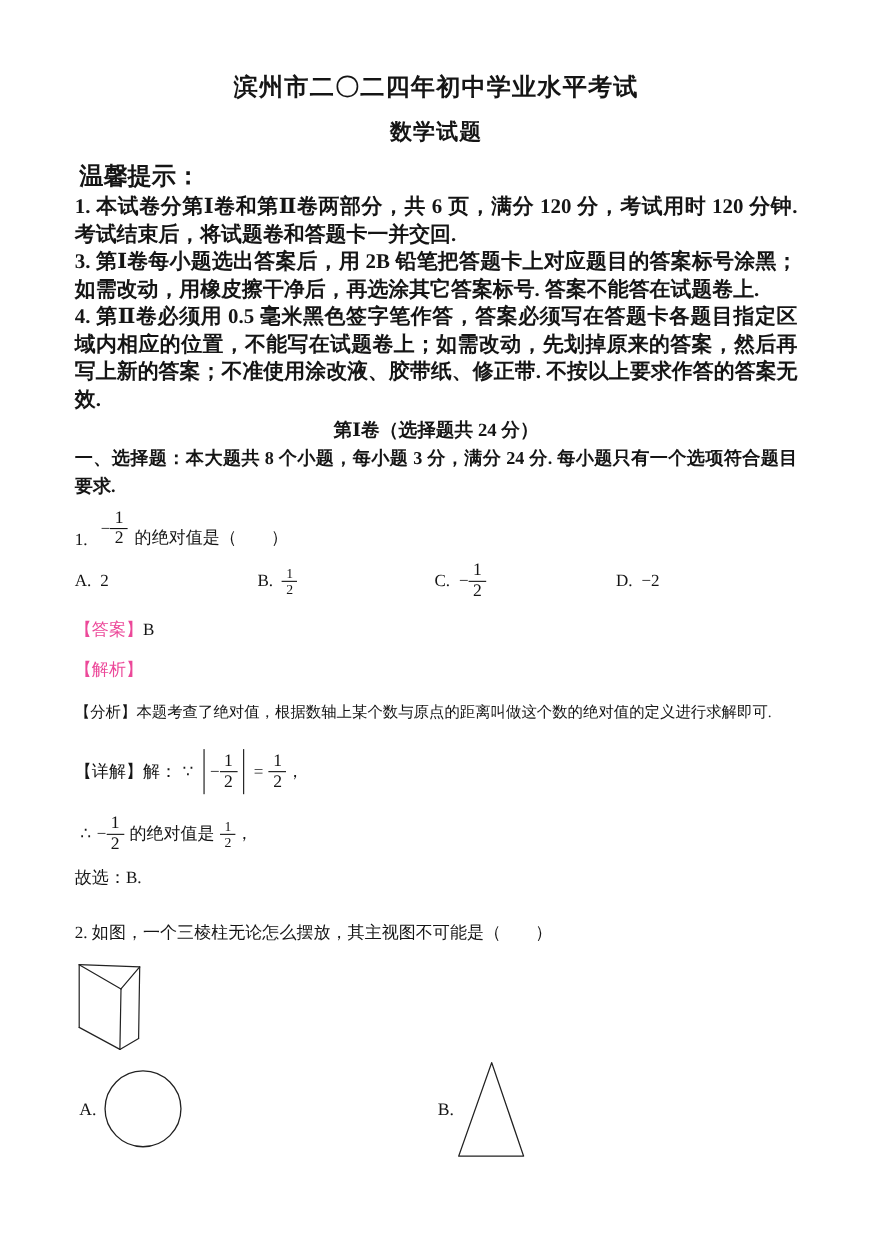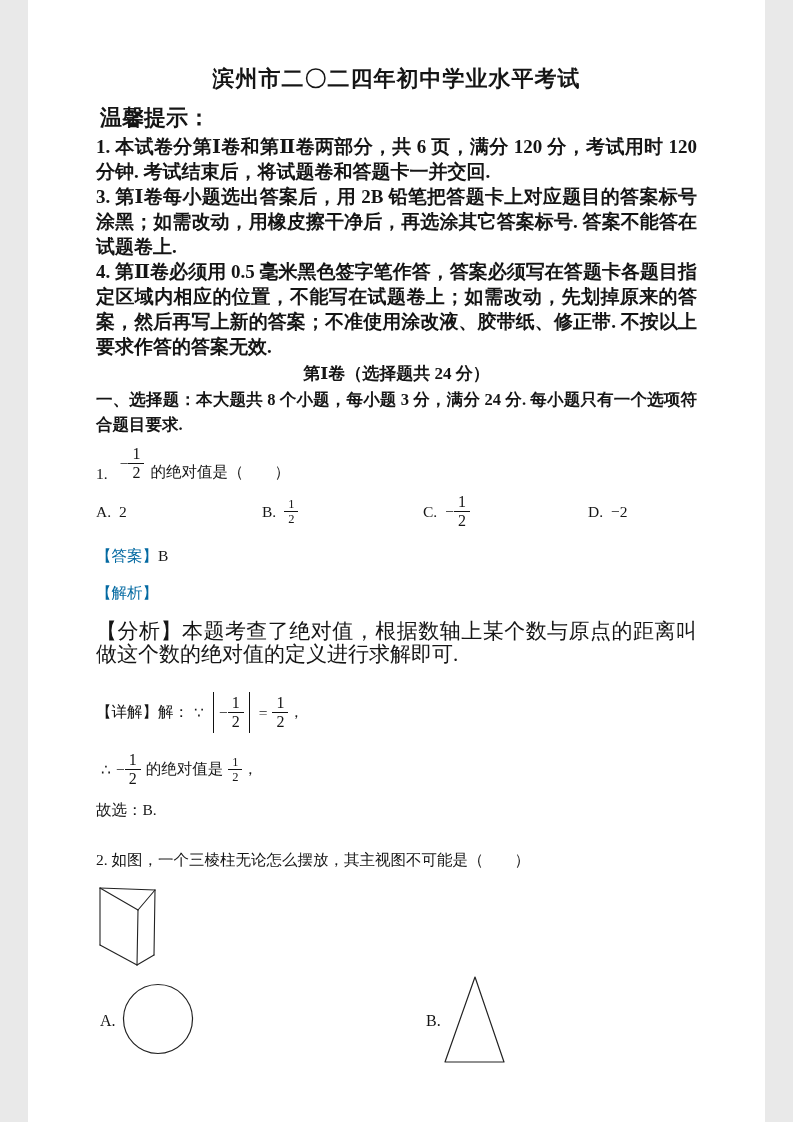--- a/index.html
+++ b/index.html
@@ -1,18 +1,18 @@
 <!DOCTYPE html>
 <html><head>
 <meta charset="utf-8">
 <style>
   html,body { margin:0; padding:0; background:#e9e9e9; }
   .page {
     position:relative;
-    width:737px; height:1122px;
+    width:793px; height:1122px;
     margin:0 auto;
     background:#ffffff;
     box-sizing:border-box;
     padding:64px 68px 0 68px;
     font-family:"Liberation Serif","DejaVu Serif",serif;
     color:#151515;
     overflow:hidden;
   }
   .doc-title {
     font-size:22px; font-weight:700; text-align:center;
@@ -42,42 +42,43 @@
   .frac .num { border-bottom:1px solid #111; padding:0 4px; display:block; }
   .frac .den { display:block; padding:0 4px; }
   .frac.small { font-size:12.5px; }
   .options-row {
     display:grid; grid-template-columns:166px 161px 165px auto;
     margin-top:10px; font-size:15.5px; min-height:36px;
   }
   .opt { display:flex; align-items:center; }
   .opt .olabel { margin-right:8px; }
   .answer-line { margin-top:14px; font-size:15.5px; line-height:22px; }
-  .accent { color:#0369a1; }
-  .analysis-line { margin-top:9px; font-size:21px; line-height:23px; text-align:justify; }
+  .accent { color:#ec4899; }
+  .analysis-line { margin-top:9px; font-size:14px; line-height:23px; text-align:justify; }
   .detail-row { display:flex; align-items:center; margin-top:16px; font-size:15.5px; min-height:52px; }
   .abs-group { display:inline-flex; align-items:center; border-left:1.3px solid #111; border-right:1.3px solid #111; padding:2px 5px; margin:0 4px; }
   .sym { margin:0 5px; }
   .concl-row { display:flex; align-items:center; margin-top:6px; font-size:15.5px; min-height:50px; }
   .guxuan-line { font-size:15.5px; line-height:22px; margin-top:4px; }
   .q2-stem { font-size:15.5px; line-height:22px; margin-top:28px; }
   .prism-box { margin:8px 0 0 2px; }
   .fig-options { position:relative; height:112px; margin-top:6px; }
   .fig-a-label { position:absolute; left:4px; top:36px; font-size:16px; }
   .fig-a-circle { position:absolute; left:26px; top:7px; }
   .fig-b-label { position:absolute; left:330px; top:36px; font-size:16px; }
   .fig-b-triangle { position:absolute; left:348px; top:0; }
   svg { display:block; }
 </style>
 </head>
 <body>
 
 <div class="page">
 
   <h1 class="doc-title">滨州市二〇二四年初中学业水平考试</h1>
+  <h2 class="doc-subtitle">数学试题</h2>
 
   <p class="notice-label">温馨提示：</p>
   <p class="notice-item">1. 本试卷分第Ⅰ卷和第Ⅱ卷两部分，共 6 页，满分 120 分，考试用时 120 分钟. 考试结束后，将试题卷和答题卡一并交回.</p>
   <p class="notice-item">3. 第Ⅰ卷每小题选出答案后，用 2B 铅笔把答题卡上对应题目的答案标号涂黑；如需改动，用橡皮擦干净后，再选涂其它答案标号. 答案不能答在试题卷上.</p>
   <p class="notice-item">4. 第Ⅱ卷必须用 0.5 毫米黑色签字笔作答，答案必须写在答题卡各题目指定区域内相应的位置，不能写在试题卷上；如需改动，先划掉原来的答案，然后再写上新的答案；不准使用涂改液、胶带纸、修正带. 不按以上要求作答的答案无效.</p>
 
   <p class="part-heading">第Ⅰ卷（选择题共 24 分）</p>
   <p class="section-intro">一、选择题：本大题共 8 个小题，每小题 3 分，满分 24 分. 每小题只有一个选项符合题目要求.</p>
 
   <div class="q1-stem">

